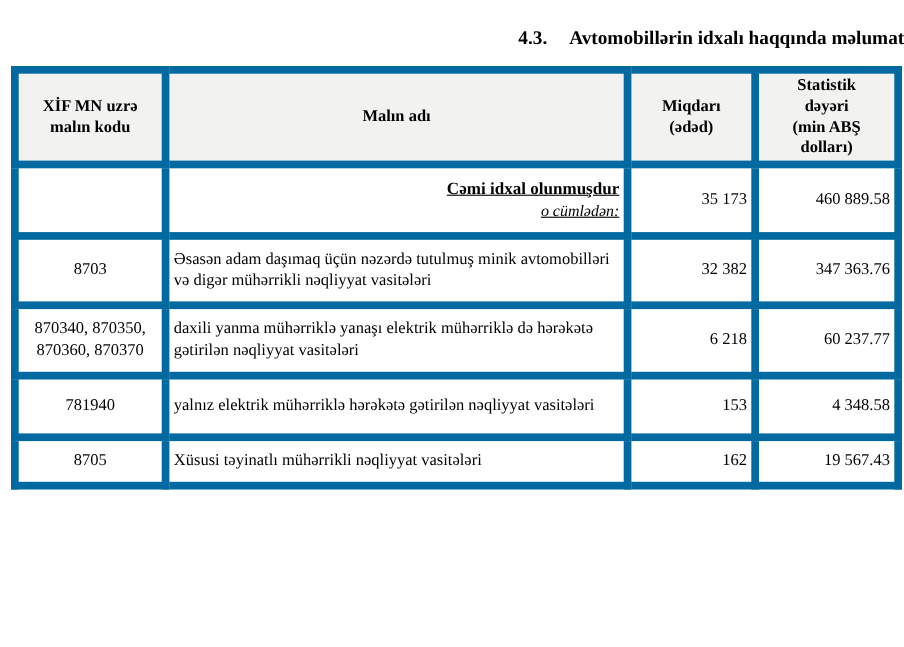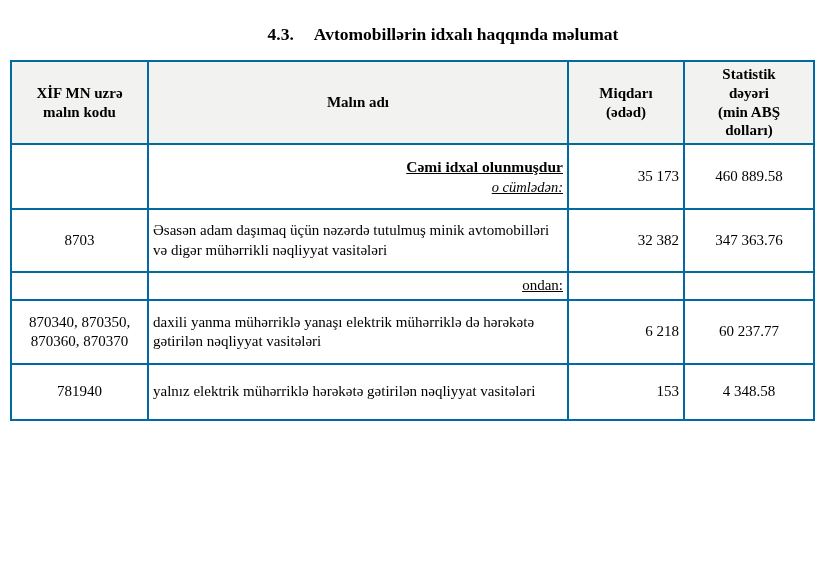--- a/index.html
+++ b/index.html
@@ -12,40 +12,40 @@
     width: 822px;
     height: 588px;
     background: #ffffff;
     font-family: "Liberation Serif", serif;
     color: #000000;
     overflow: hidden;
   }
   .doc-title {
     padding-top: 23px;
     padding-left: 64px;
-    text-align: center;
+    text-align: right;
     font-weight: bold;
     font-size: 17.5px;
     line-height: 22px;
   }
   .doc-title .t-num {
     display: inline-block;
     margin-right: 20px;
   }
   table.import-table {
     margin: 15px 0 0 10px;
     width: 803px;
     border-collapse: collapse;
     table-layout: fixed;
     border: 2px solid #000;
     font-size: 15px;
     line-height: 1.3;
   }
   .import-table td, .import-table th {
-    border: 2px solid #0369a1;
+    border: 7px solid #0369a1;
     padding: 2px 4px;
     vertical-align: middle;
     font-weight: normal;
   }
   .import-table thead th {
     background: #f2f2f1;
     font-weight: bold;
     text-align: center;
     font-size: 15px;
     line-height: 1.25;
@@ -57,21 +57,21 @@
   tr.h-r3   { height: 28px; }
   tr.h-r4   { height: 64px; }
   tr.h-r5   { height: 56px; }
   tr.h-r6   { height: 49px; }
   tr.h-r7   { height: 44px; }
   .cell-code { text-align: center; }
   .cell-name { text-align: left; padding-left: 8px; padding-right: 8px; }
   .cell-name.center { text-align: right; text-decoration: underline; }
   .cell-name.indent { }
   .cell-qty { text-align: right; padding-right: 18px; }
-  .cell-val { text-align: center; padding-right: 9px; }
+  .cell-val { text-align: right; padding-right: 9px; }
   .bold { font-weight: bold; }
   .total-name-main { font-weight: bold; font-size: 15.5px; }
   .total-name-note { font-style: italic; font-size: 14.5px; margin-top: 1px; }
 </style>
 </head>
 <body>
 
 <div class="page">
 
   <div class="doc-title">
@@ -119,39 +119,39 @@
       </tr>
 
 
       <tr class="h-r2">
         <td class="cell-code">8703</td>
         <td class="cell-name">Əsasən adam daşımaq üçün nəzərdə tutulmuş minik avtomobilləri və digər mühərrikli nəqliyyat vasitələri</td>
         <td class="cell-qty">32 382</td>
         <td class="cell-val">347 363.76</td>
       </tr>
 
-      <tr class="h-r3">
-        <td class="cell-code"></td>
-        <td class="cell-name center">ondan:</td>
-        <td class="cell-qty"></td>
-        <td class="cell-val"></td>
-      </tr>
 
       <tr class="h-r4">
         <td class="cell-code">870340, 870350, 870360, 870370</td>
         <td class="cell-name indent">daxili yanma mühərriklə yanaşı elektrik mühərriklə də hərəkətə gətirilən nəqliyyat vasitələri</td>
         <td class="cell-qty">6 218</td>
         <td class="cell-val">60 237.77</td>
       </tr>
 
       <tr class="h-r5">
         <td class="cell-code">781940</td>
         <td class="cell-name indent">yalnız elektrik mühərriklə hərəkətə gətirilən nəqliyyat vasitələri</td>
         <td class="cell-qty">153</td>
         <td class="cell-val">4 348.58</td>
       </tr>
 
 
+      <tr class="h-r7">
+        <td class="cell-code">8705</td>
+        <td class="cell-name">Xüsusi təyinatlı mühərrikli nəqliyyat vasitələri</td>
+        <td class="cell-qty">162</td>
+        <td class="cell-val">19 567.43</td>
+      </tr>
 
     </tbody>
   </table>
 
 </div>
 
 </body></html>

